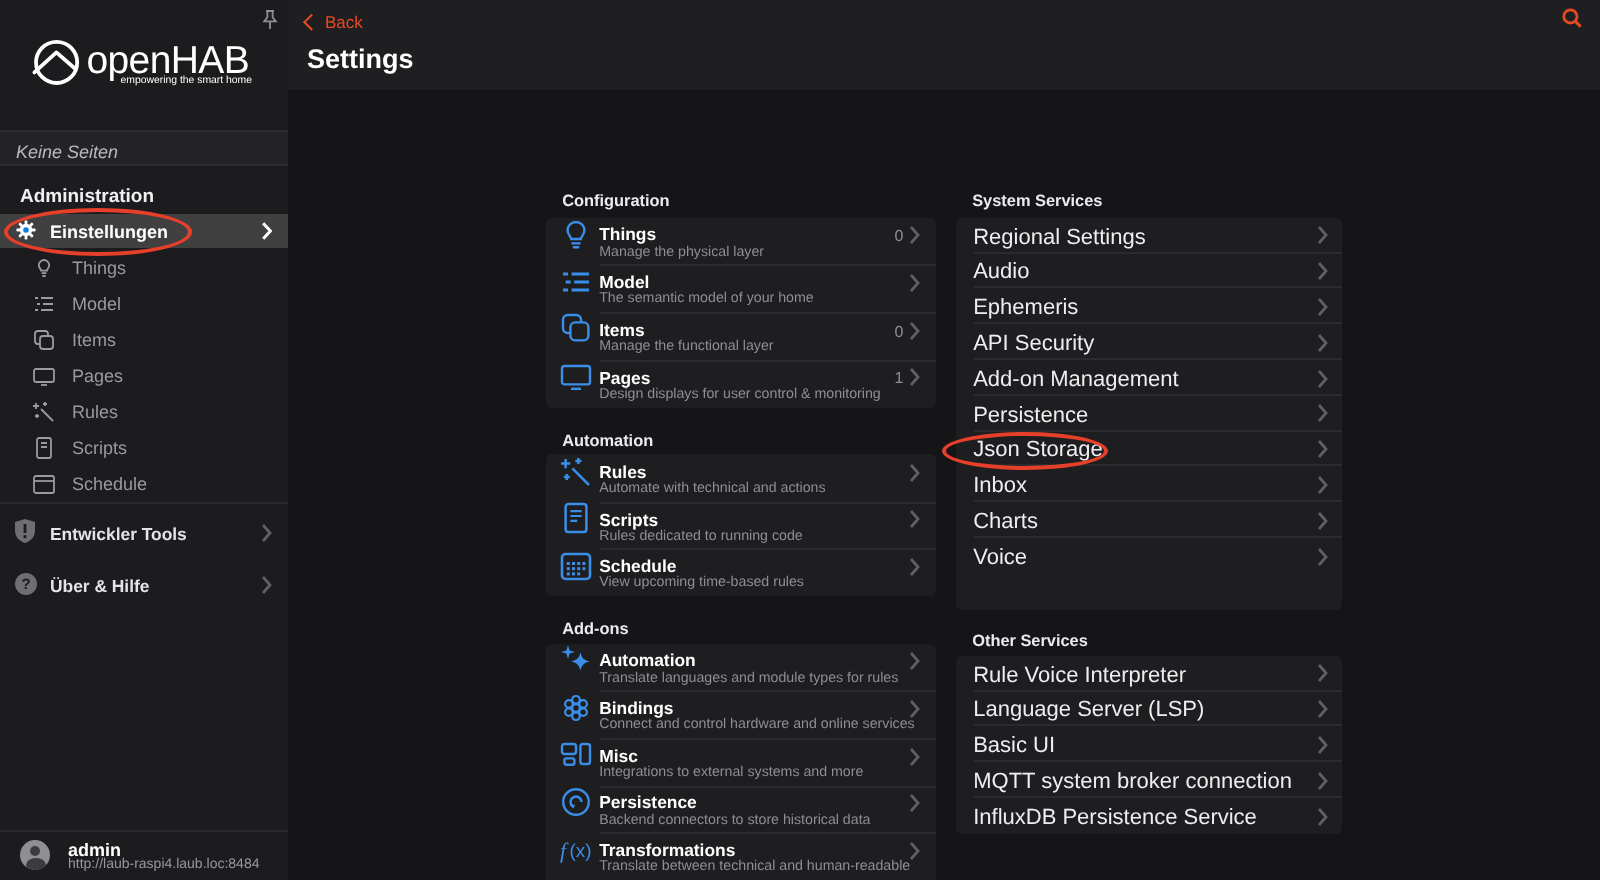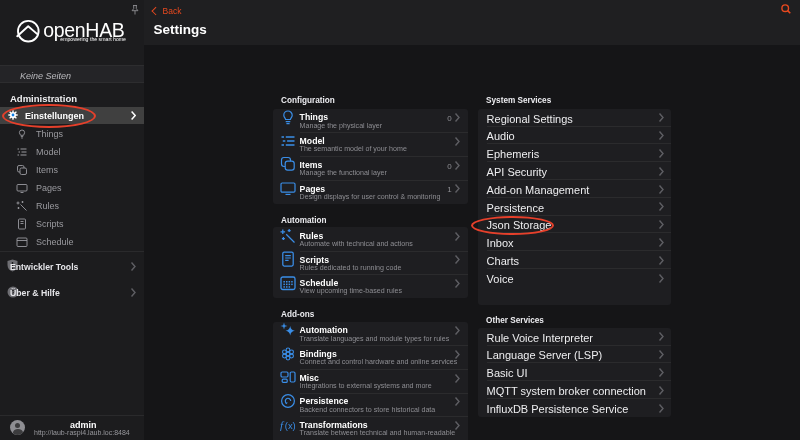--- a/index.html
+++ b/index.html
@@ -3,36 +3,36 @@
 <meta charset="utf-8">
 <style>
 * { margin:0; padding:0; box-sizing:border-box; }
 html,body { width:800px; height:440px; overflow:hidden; background:#151517; font-family:"Liberation Sans", sans-serif; }
 #stage { position:relative; width:800px; height:440px; background:#151517; }
 
 
 #sidebar { position:absolute; left:0; top:0; width:144px; height:440px; background:#1c1c1e; }
 #logo { position:absolute; left:0; top:0; width:144px; height:64px; }
 #pin { position:absolute; left:131px; top:4.8px; } #pin svg { display:block; }
-#keine { position:absolute; left:0; top:65px; width:144px; height:18px; background:#242427; border-top:1px solid #2d2d2f; border-bottom:1px solid #2d2d2f; color:#b9b9bd; font-style:italic; font-size:9px; line-height:21px; padding-left:20px; }
+#keine { position:absolute; left:0; top:65px; width:144px; height:18px; background:#242427; border-top:1px solid #2d2d2f; border-bottom:1px solid #2d2d2f; color:#b9b9bd; font-style:italic; font-size:9px; line-height:21px; padding-left:8px; }
 #admin-label { position:absolute; left:10px; top:93px; color:#f0f0f2; font-weight:bold; font-size:9.5px; }
 #einstellungen { position:absolute; left:0; top:106.5px; width:144px; height:17.2px; background:#404040; color:#fff; }
 #einstellungen .txt { position:absolute; left:25px; top:4px; font-size:9px; font-weight:bold; color:#fff; }
 .side-item { position:absolute; left:0; width:144px; height:18px; color:#9a9a9f; font-size:9px; }
 .side-item .txt { position:absolute; left:36px; top:4.5px; }
 .side-item .ic { position:absolute; left:16px; top:3px; }
 .side-top { position:absolute; left:0; width:144px; height:26px; color:#e4e4e8; font-size:8.7px; font-weight:bold; }
-.side-top .txt { position:absolute; left:10px; top:8.5px; }
+.side-top .txt { position:absolute; left:25px; top:8.5px; }
 .side-top .ic { position:absolute; left:7px; top:6px; }
 #side-div1 { position:absolute; left:0; top:251px; width:144px; border-top:1px solid #2a2a2c; }
 #side-div2 { position:absolute; left:0; top:415px; width:144px; border-top:1px solid #2a2a2c; }
 #avatar { position:absolute; left:10px; top:420px; width:15px; height:15px; border-radius:50%; background:#8e8e93; overflow:hidden; }
 #avatar .head { position:absolute; left:5px; top:3px; width:5px; height:5px; border-radius:50%; background:#3c3c3e; }
 #avatar .body { position:absolute; left:2.5px; top:9px; width:10px; height:7px; border-radius:50%; background:#3c3c3e; }
-#admin-name { position:absolute; left:34px; top:420px; color:#fff; font-weight:bold; font-size:9px;margin-left:36px; }
+#admin-name { position:absolute; left:34px; top:420px; color:#fff; font-weight:bold; font-size:9px; }
 #admin-url { position:absolute; left:34px; top:429px; color:#98989d; font-size:7px; }
 
 
 .rchev { position:absolute; right:7px; top:4.5px; }
 .row2 .aft svg { margin-left:3.5px; vertical-align:-1.5px; }
 
 
 #navbar { position:absolute; left:144px; top:0; width:656px; height:45px; background:#1f1f21; }
 #back { position:absolute; left:9px; top:5.8px; color:#e8491f; font-size:8.5px; }
 #back .bchev { display:inline-block; width:5.5px; height:5.5px; border-left:1.6px solid #e8491f; border-bottom:1.6px solid #e8491f; transform:rotate(45deg); margin-right:4px; vertical-align:0.5px; }

